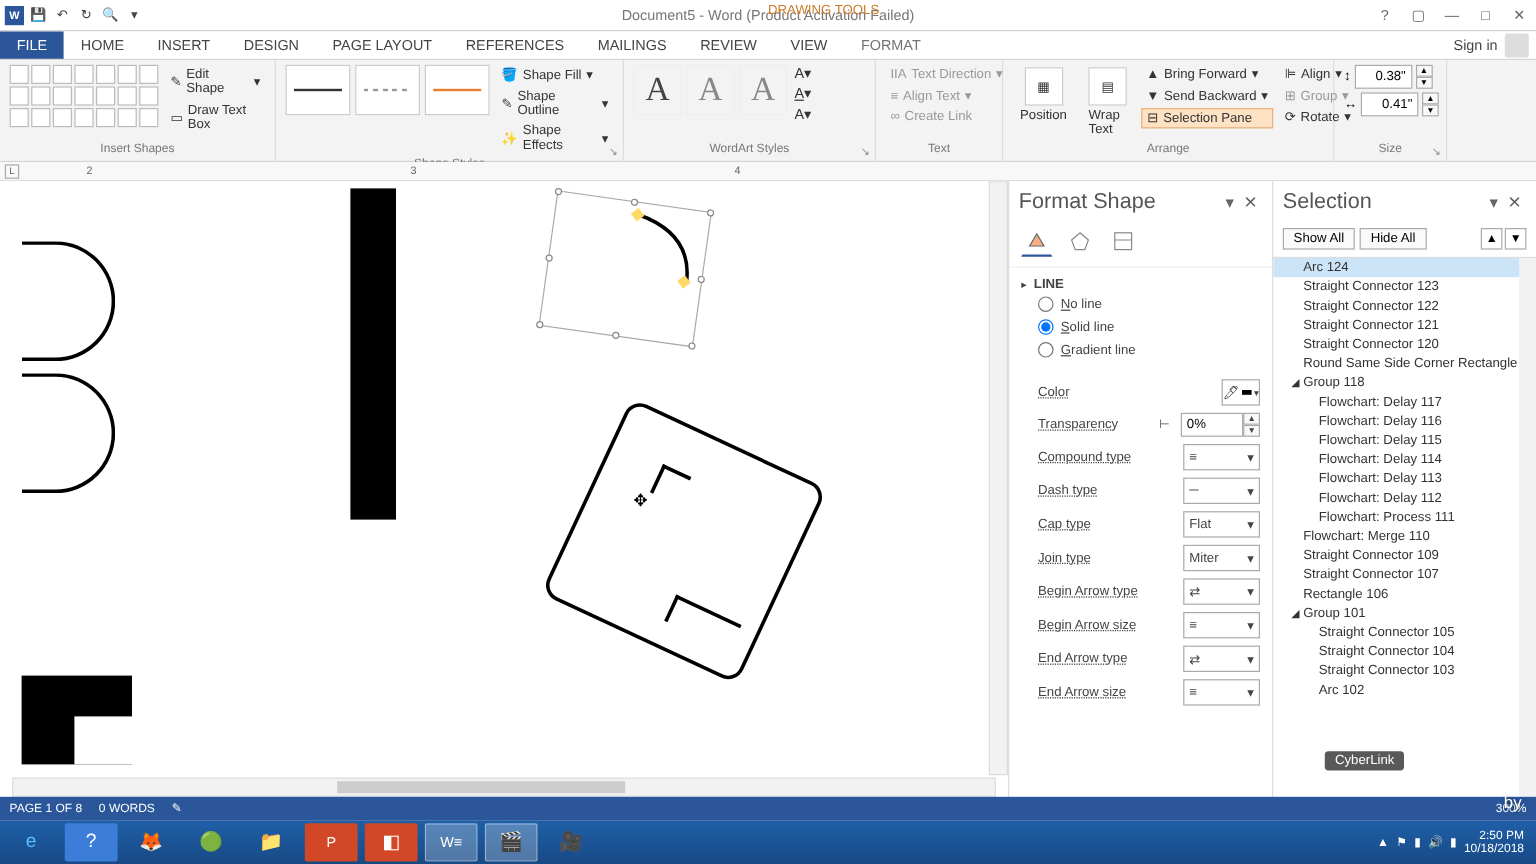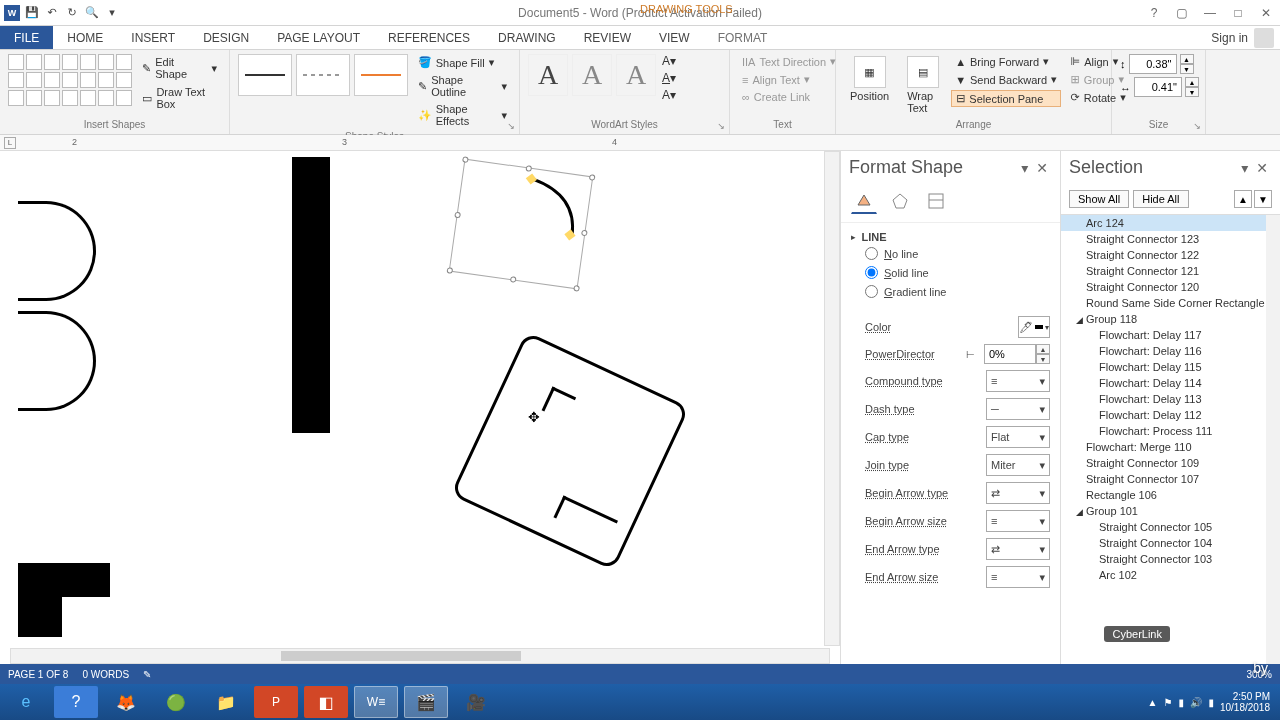--- a/index.html
+++ b/index.html
@@ -153,21 +153,21 @@
   </div>
 </div>
 
 <div class="tabs">
   <div class="tab file">FILE</div>
   <div class="tab">HOME</div>
   <div class="tab">INSERT</div>
   <div class="tab">DESIGN</div>
   <div class="tab">PAGE LAYOUT</div>
   <div class="tab">REFERENCES</div>
-  <div class="tab">DRAWING</div>
+  <div class="tab">MAILINGS</div>
   <div class="tab">REVIEW</div>
   <div class="tab">VIEW</div>
   <div class="tab active">FORMAT</div>
   <div class="tabs-right">
     <span>Sign in</span>
     <div class="avatar"></div>
   </div>
 </div>
 
 <div class="ribbon">
@@ -427,21 +427,21 @@
         <div style="height:6px"></div>
         <div class="prop-row">
             <span class="prop-label">Color</span>
             <div class="color-dd">
               <span>🖊</span>
               <div class="color-swatch"></div>
               <span style="font-size:8px">▾</span>
             </div>
           </div>
         <div class="prop-row">
-            <span class="prop-label">PowerDirector</span>
+            <span class="prop-label">Transparency</span>
             <span style="width:18px;font-size:10px">⊢</span>
             <input class="prop-input" value="0%" style="">
             <div class="spinner">
               <div class="spinner-btn">▲</div>
               <div class="spinner-btn">▼</div>
             </div>
           </div>
         <div class="prop-row">
             <span class="prop-label">Compound type</span>
             <div class="prop-dd">

